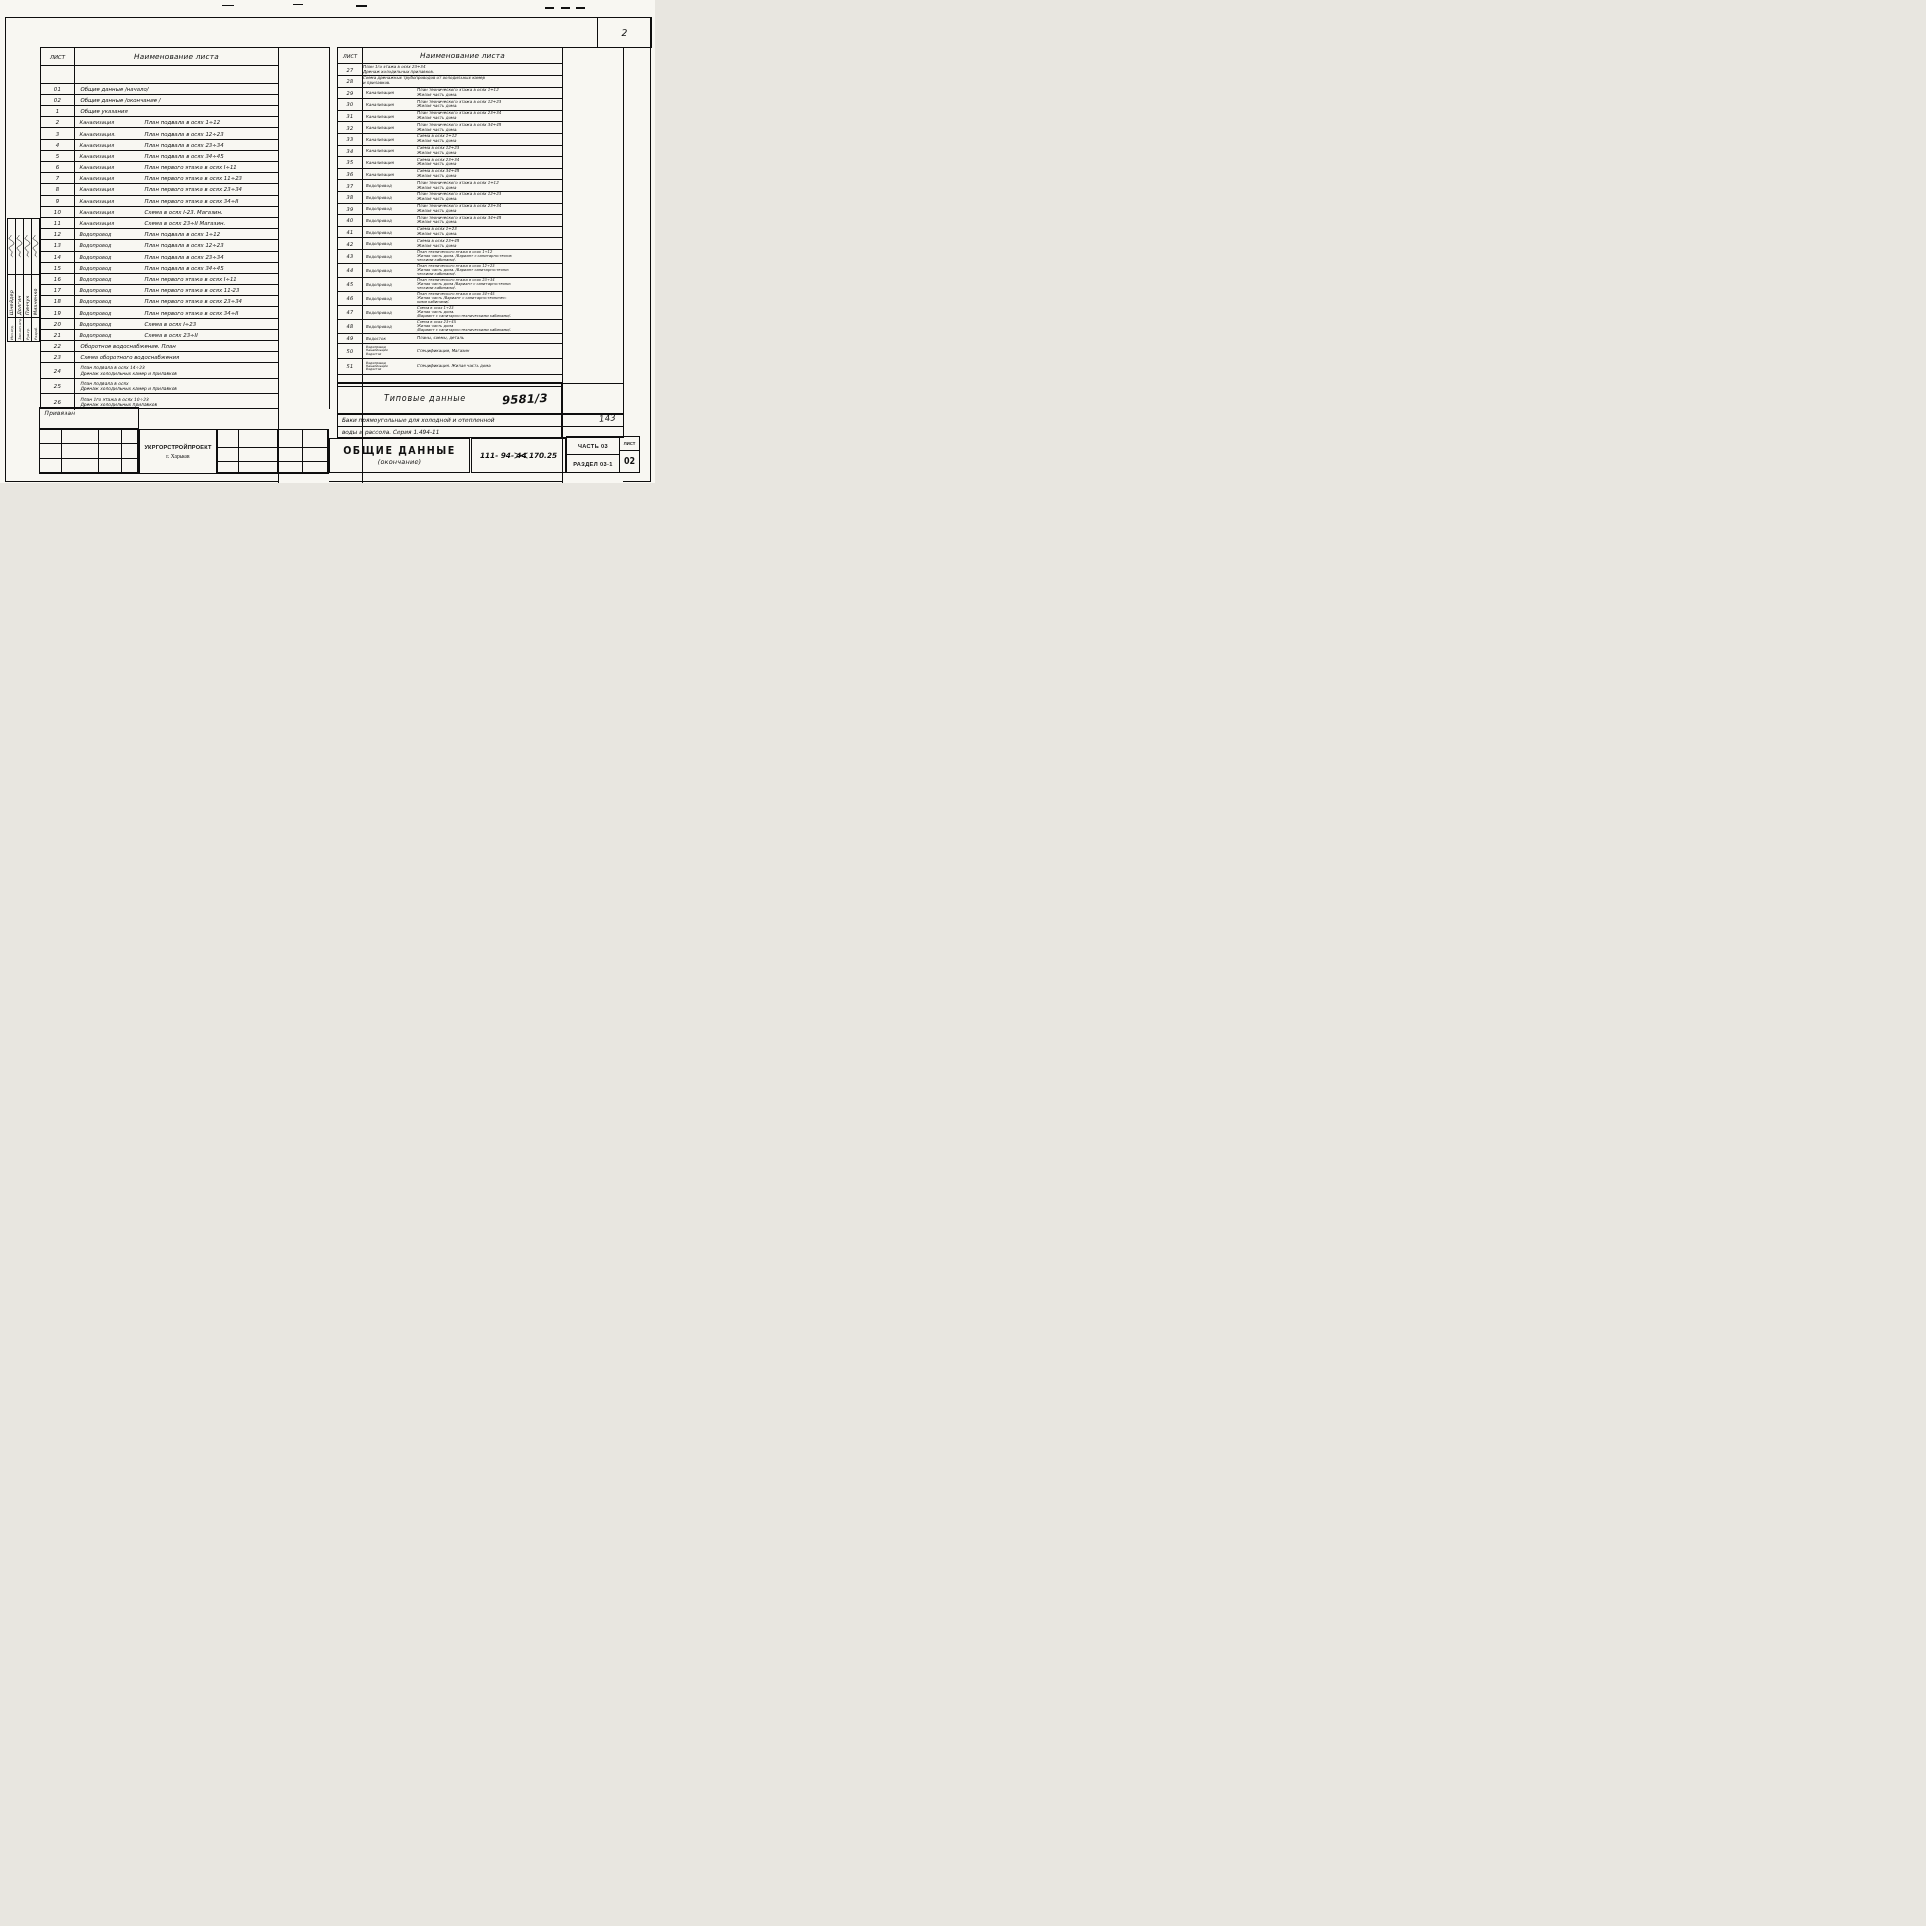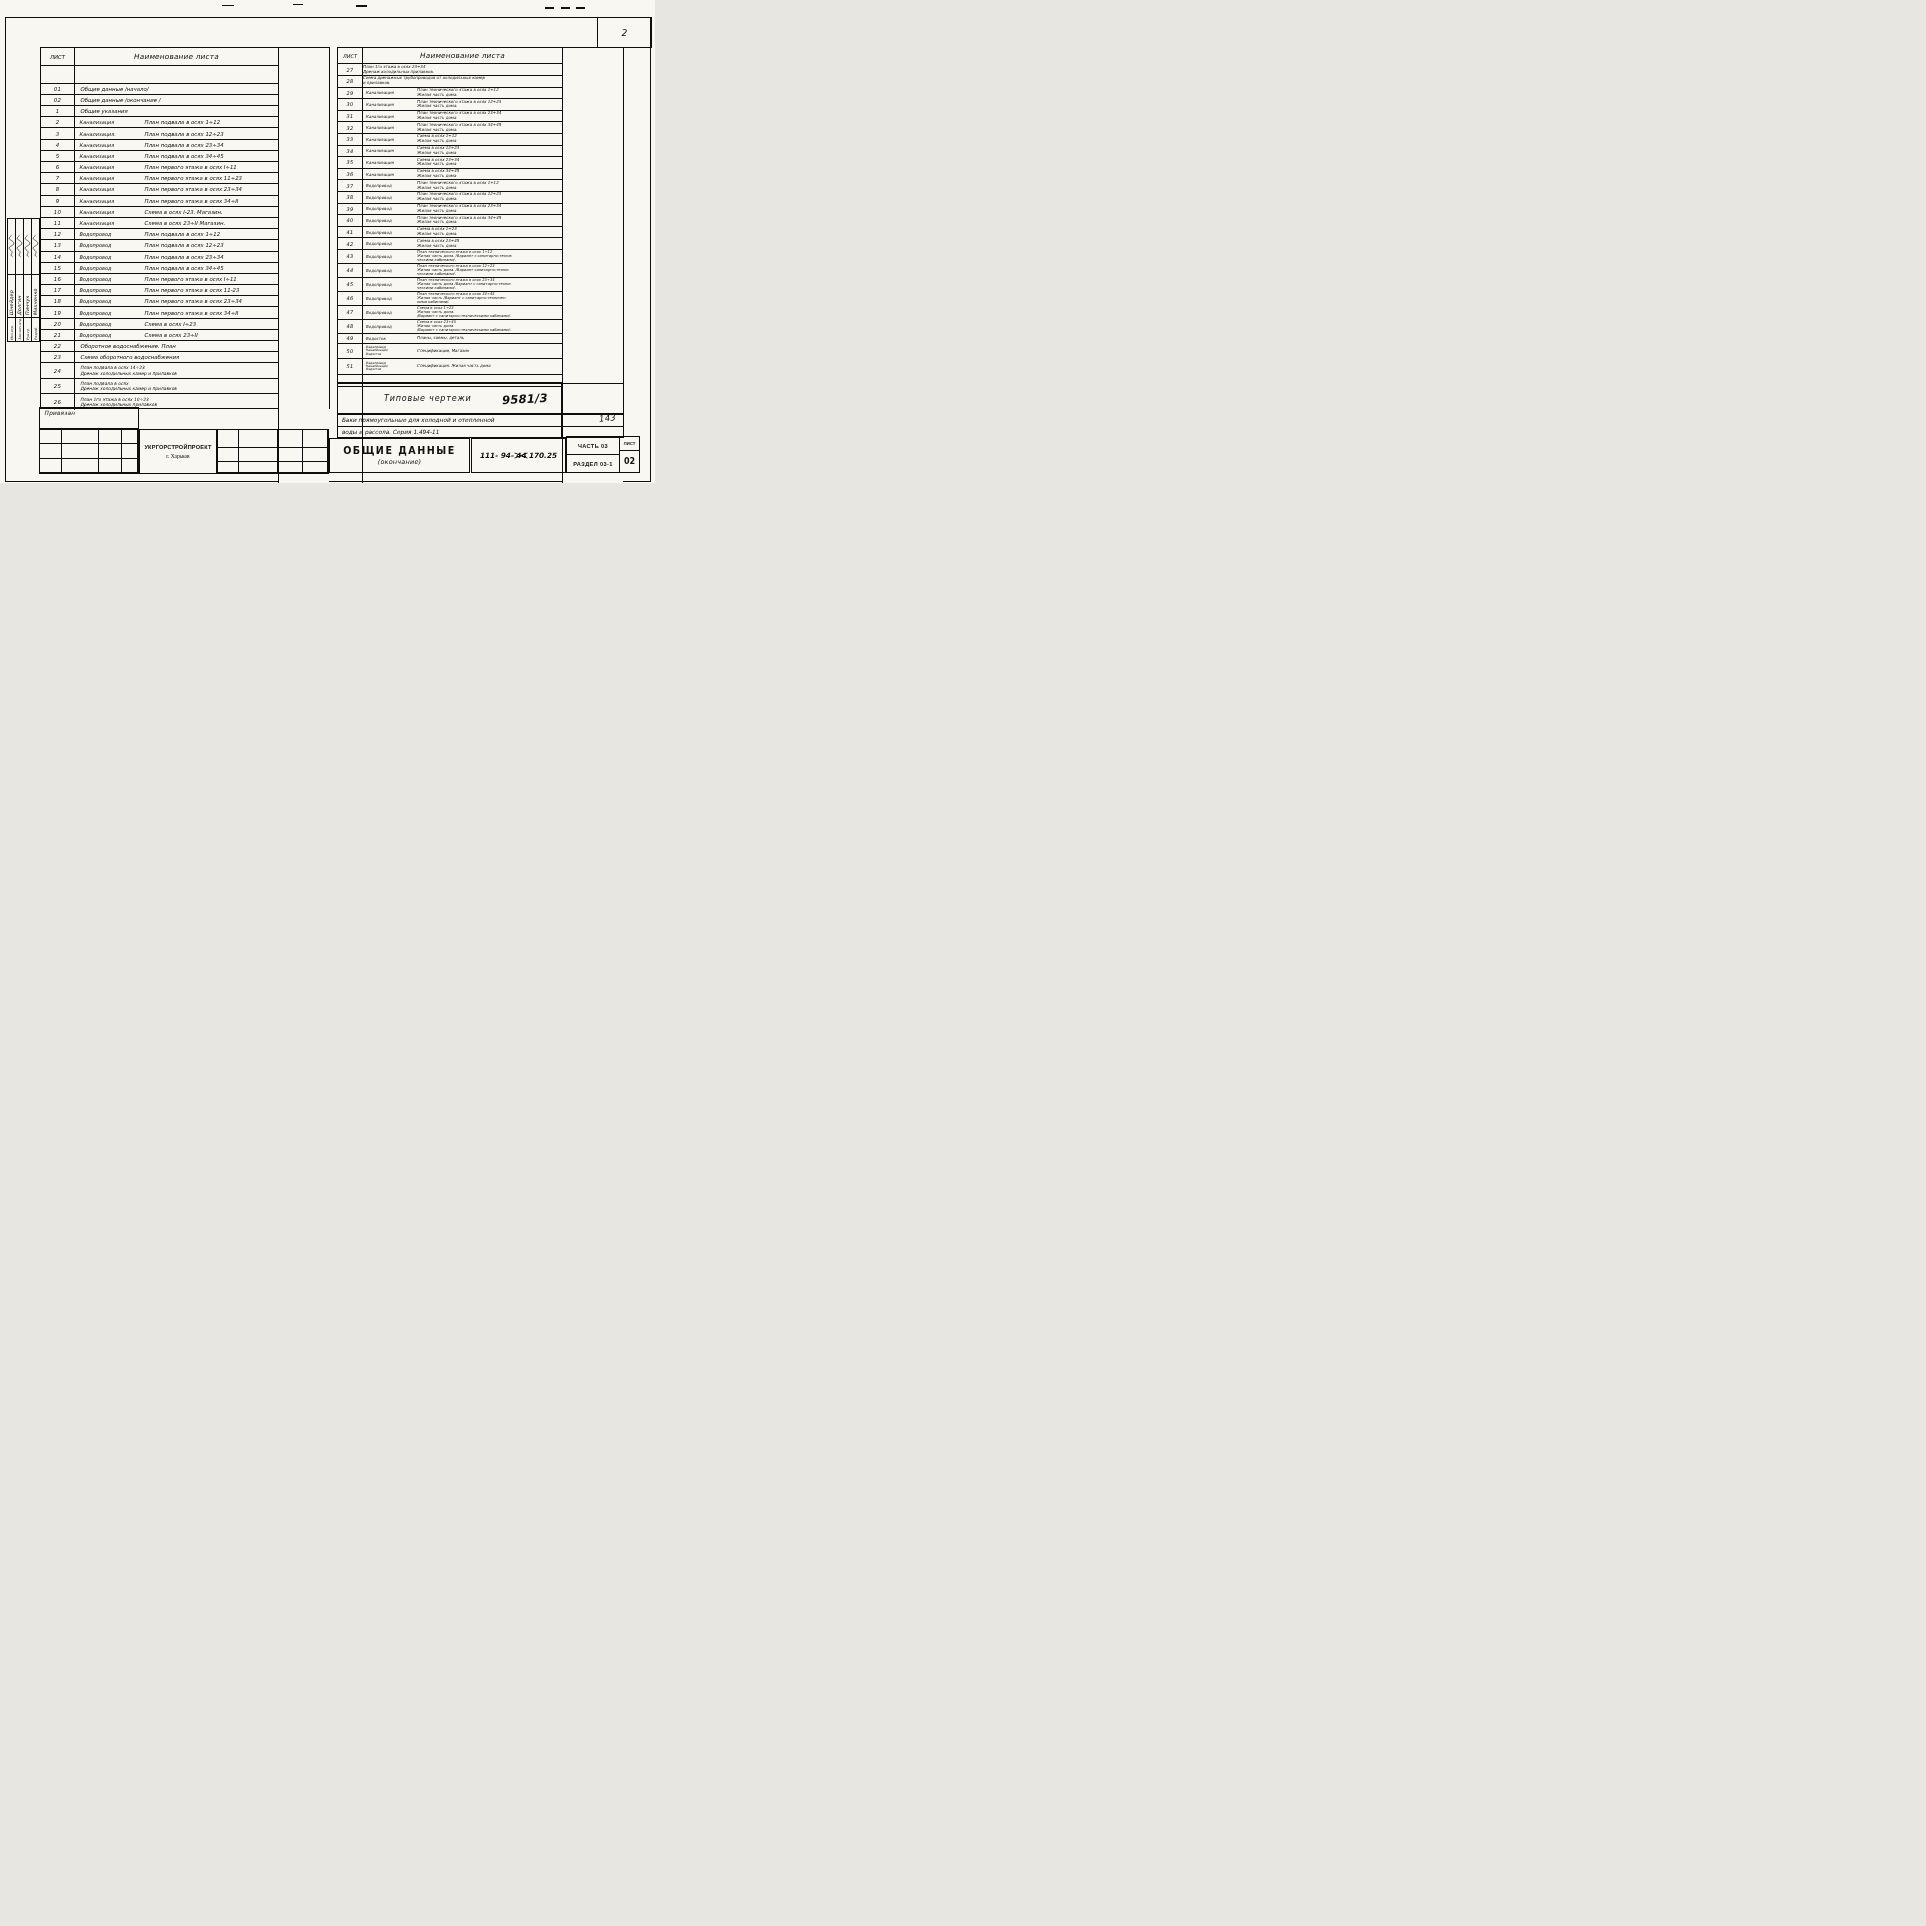--- a/index.html
+++ b/index.html
@@ -762,21 +762,21 @@
         <div class="trow filler">
           <div class="cell num"></div>
           <div class="cell name"></div>
           <div class="cell page"></div>
         </div>
       </div>
   </div>
 
   <div class="typical-box">
     <div class="typical-main">
-      <span class="typical-label hw">Типовые чертежи</span>
+      <span class="typical-label hw">Типовые данные</span>
       <span class="typical-number hw">9581/3</span>
     </div>
     <div class="typical-side"></div>
   </div>
 
   <div class="series-box">
     <div class="series-row">
       <div class="series-text">Баки прямоугольные для холодной и отепленной</div>
       <div class="series-side"></div>
     </div>

